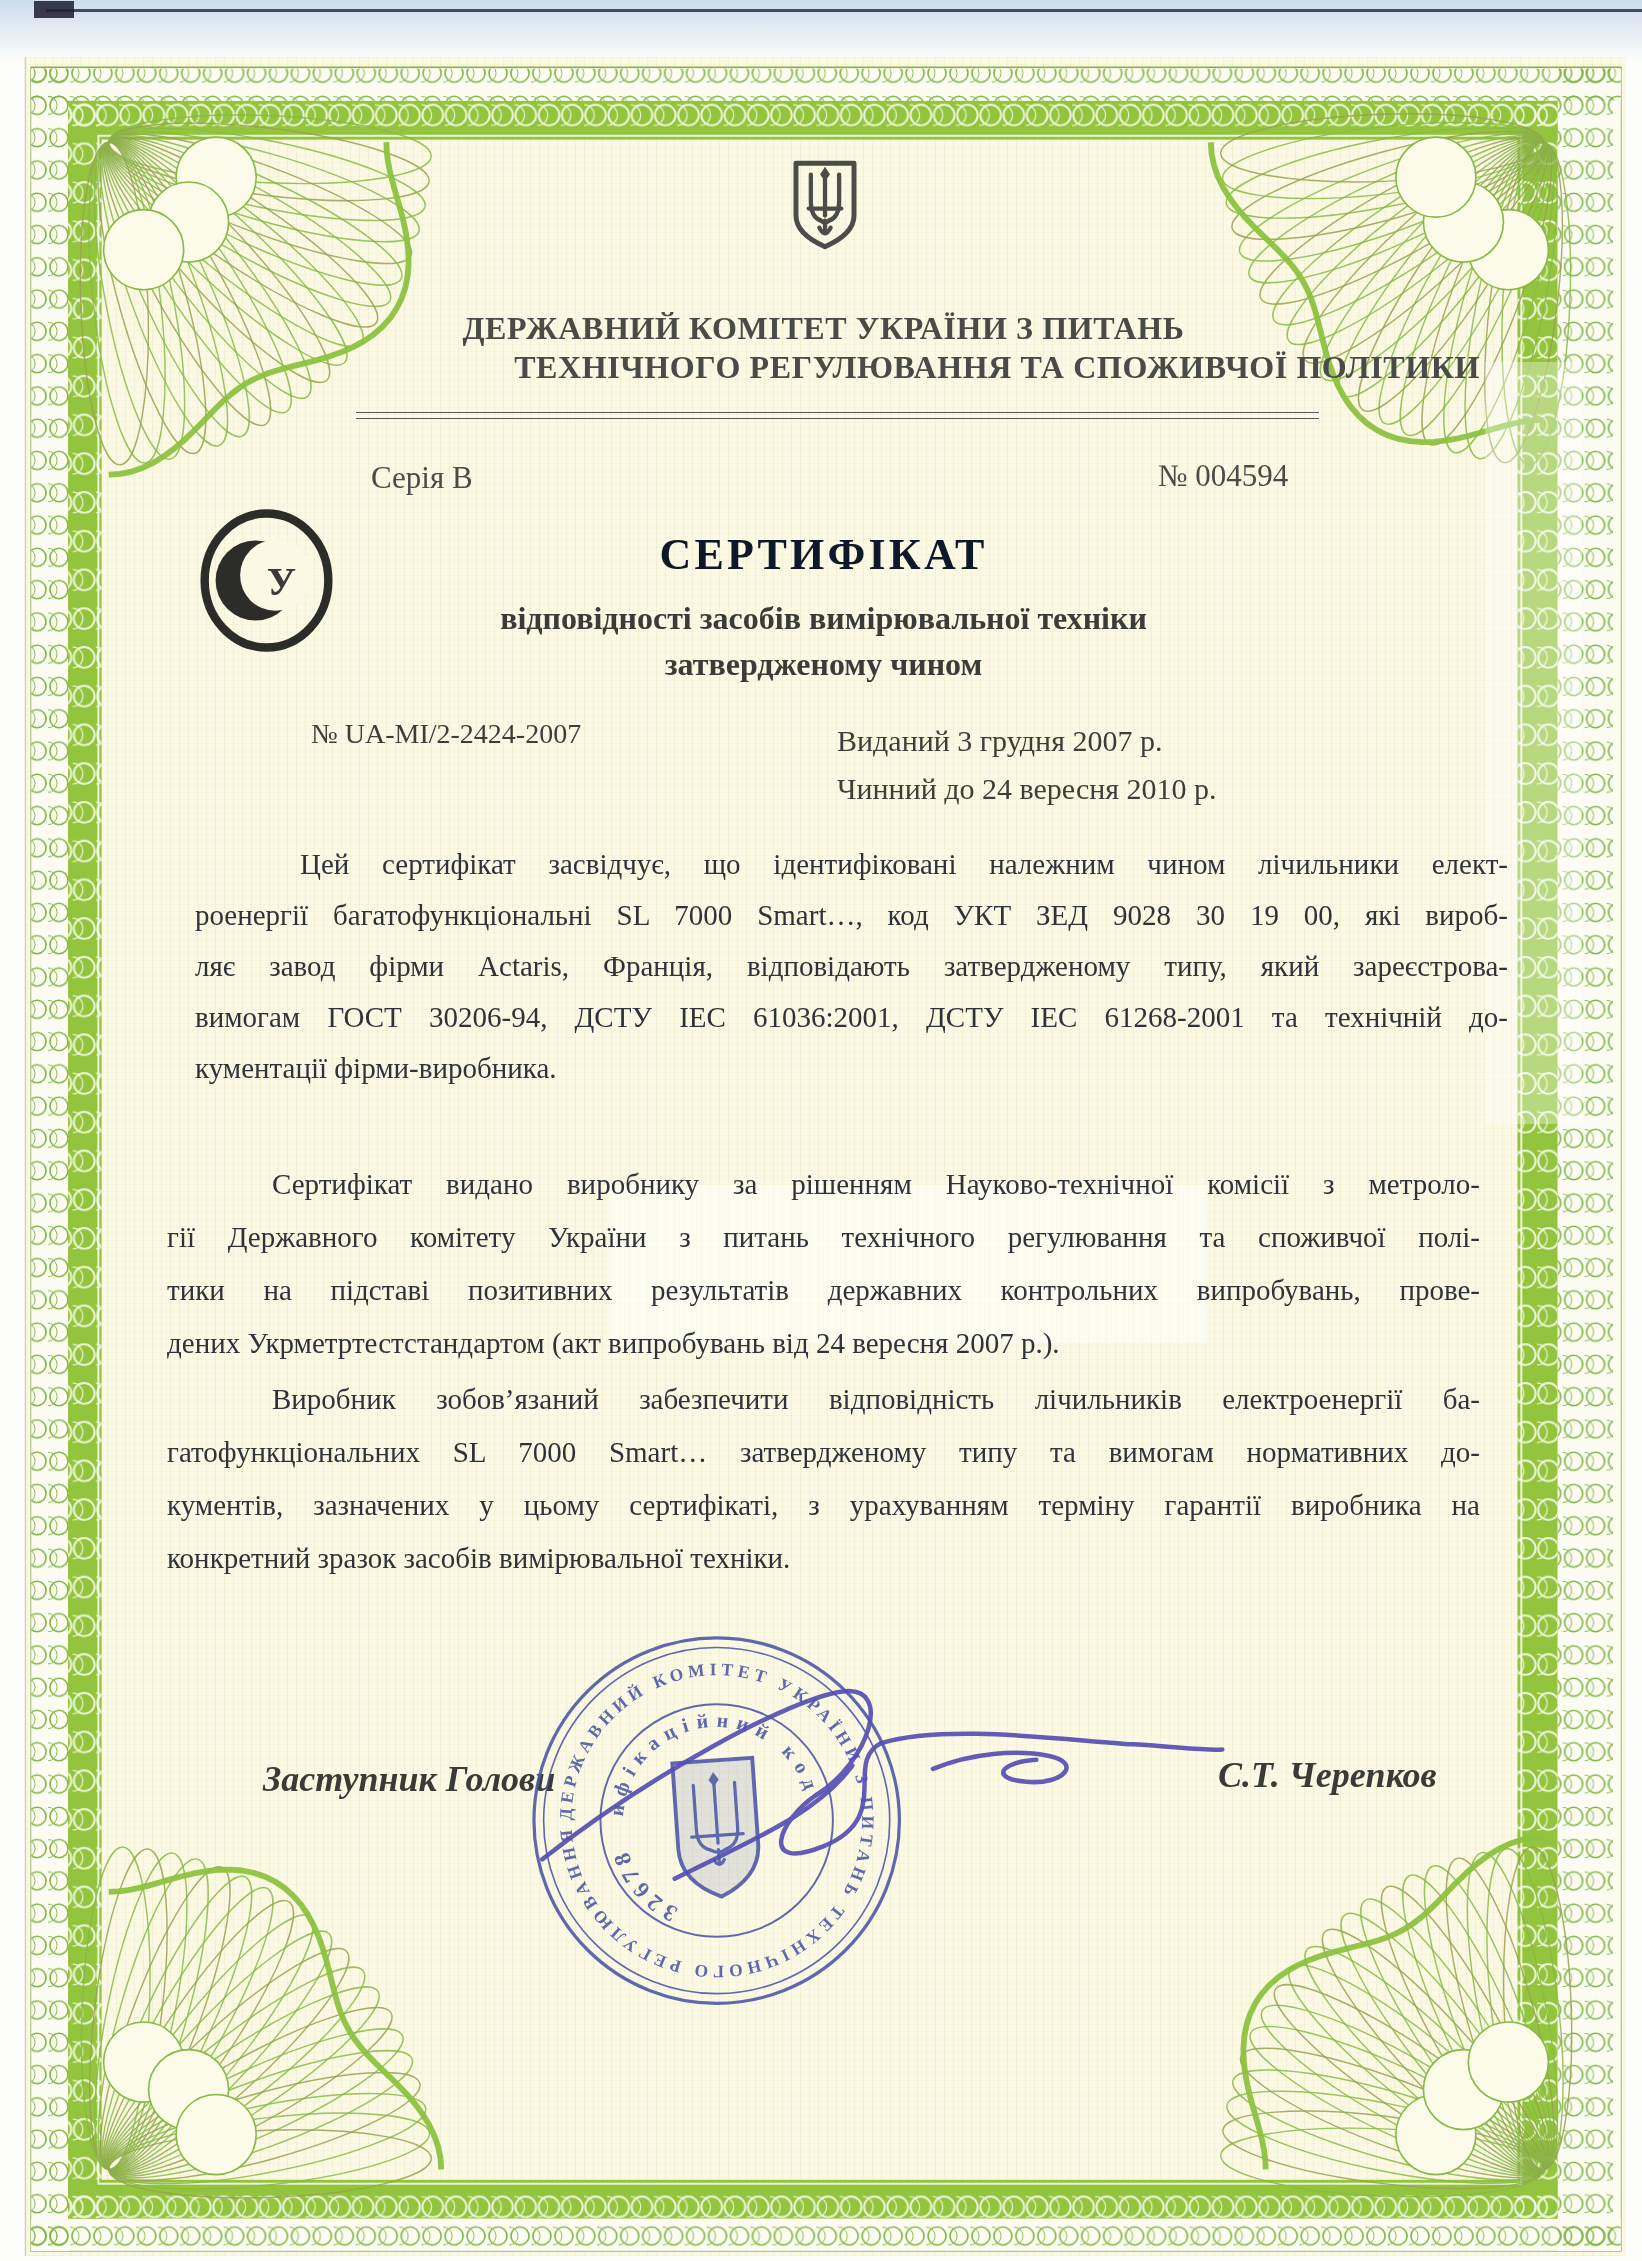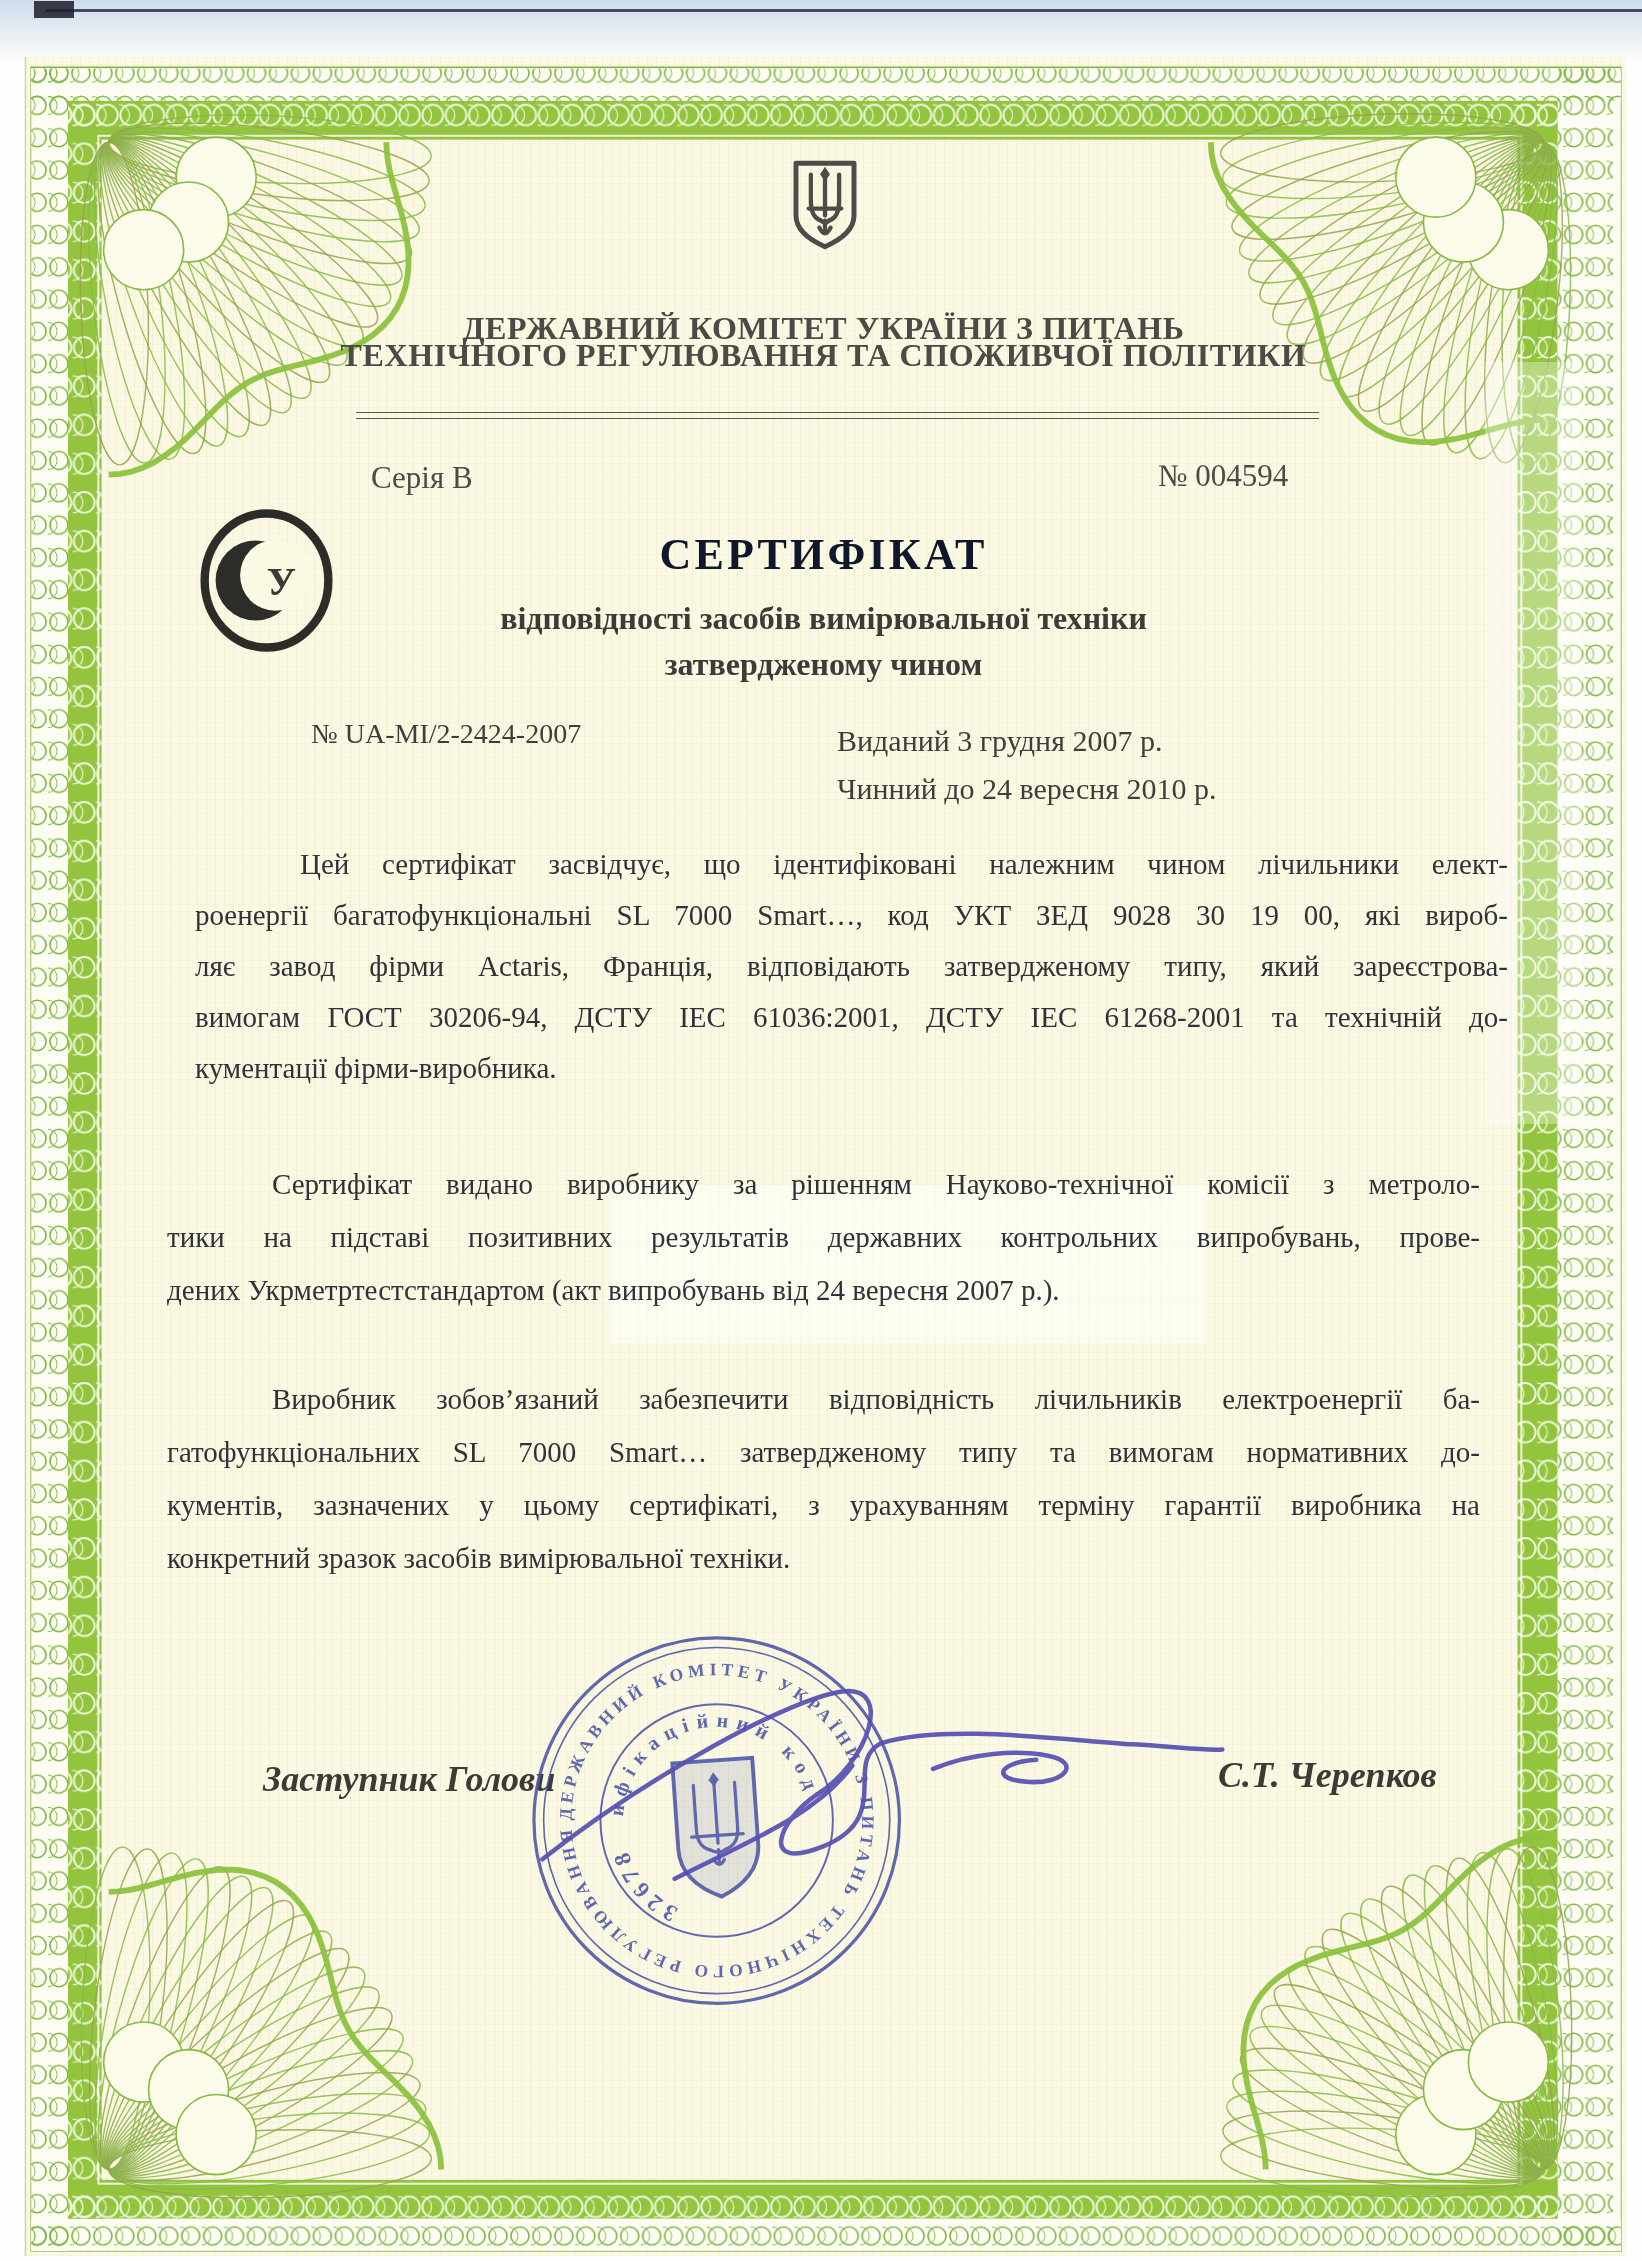--- a/index.html
+++ b/index.html
@@ -225,21 +225,21 @@
   </svg>
 
   <svg class="emblem" style="left:200px;top:509px;" width="133" height="143" viewBox="0 0 206 222">
     <ellipse cx="103" cy="111" rx="96" ry="104" fill="none" stroke="#2c2c29" stroke-width="13"></ellipse>
     <circle cx="86" cy="111" r="62" fill="#2c2c29"></circle>
     <circle cx="117" cy="103" r="55" fill="#fbf8e3"></circle>
     <text x="126" y="134" font-family="Liberation Serif, serif" font-size="62" font-weight="bold" fill="#3a3a36" text-anchor="middle">У</text>
   </svg>
 
   <div class="txt org" style="top:310px;">ДЕРЖАВНИЙ КОМІТЕТ УКРАЇНИ З ПИТАНЬ</div>
-  <div class="txt org" style="top:337px;">ТЕХНІЧНОГО РЕГУЛЮВАННЯ ТА СПОЖИВЧОЇ ПОЛІТИКИ</div>
+  <div class="txt org" style="top:349px;text-align:right;">ТЕХНІЧНОГО РЕГУЛЮВАННЯ ТА СПОЖИВЧОЇ ПОЛІТИКИ</div>
   <div class="rule"></div>
   <div class="txt series">Серія В</div>
   <div class="txt number">№ 004594</div>
 
   <div class="txt title">СЕРТИФІКАТ</div>
   <div class="txt subtitle" style="top:600px;">відповідності засобів вимірювальної техніки</div>
   <div class="txt subtitle" style="top:646px;">затвердженому чином</div>
 
   <div class="txt certnum">№  UA-MI/2-2424-2007</div>
   <div class="txt dates">
@@ -249,20 +249,21 @@
 
   <div class="txt para p1">
     <div class="ln indent">Цей сертифікат засвідчує, що ідентифіковані належним чином лічильники елект-</div>
     <div class="ln">роенергії багатофункціональні SL 7000 Smart…, код УКТ ЗЕД 9028 30 19 00, які вироб-</div>
     <div class="ln">ляє завод фірми Actaris, Франція, відповідають затвердженому типу, який зареєстрова-</div>
     <div class="ln">вимогам ГОСТ 30206-94, ДСТУ IEC 61036:2001, ДСТУ IEC 61268-2001 та технічній до-</div>
     <div class="ln last">кументації фірми-виробника.</div>
   </div>
   <div class="txt para p2">
     <div class="ln indent">Сертифікат видано виробнику за рішенням Науково-технічної комісії з метроло-</div>
+    <div class="ln">гії Державного комітету України з питань технічного регулювання та споживчої полі-</div>
     <div class="ln">тики на підставі позитивних результатів державних контрольних випробувань, прове-</div>
     <div class="ln last">дених Укрметртестстандартом (акт випробувань від 24 вересня 2007 р.).</div>
   </div>
   <div class="txt para p3">
     <div class="ln indent">Виробник зобов’язаний забезпечити відповідність лічильників електроенергії ба-</div>
     <div class="ln">гатофункціональних SL 7000 Smart… затвердженому типу та вимогам нормативних до-</div>
     <div class="ln">кументів, зазначених у цьому сертифікаті, з урахуванням терміну гарантії виробника на</div>
     <div class="ln last">конкретний зразок засобів вимірювальної техніки.</div>
   </div>
 

